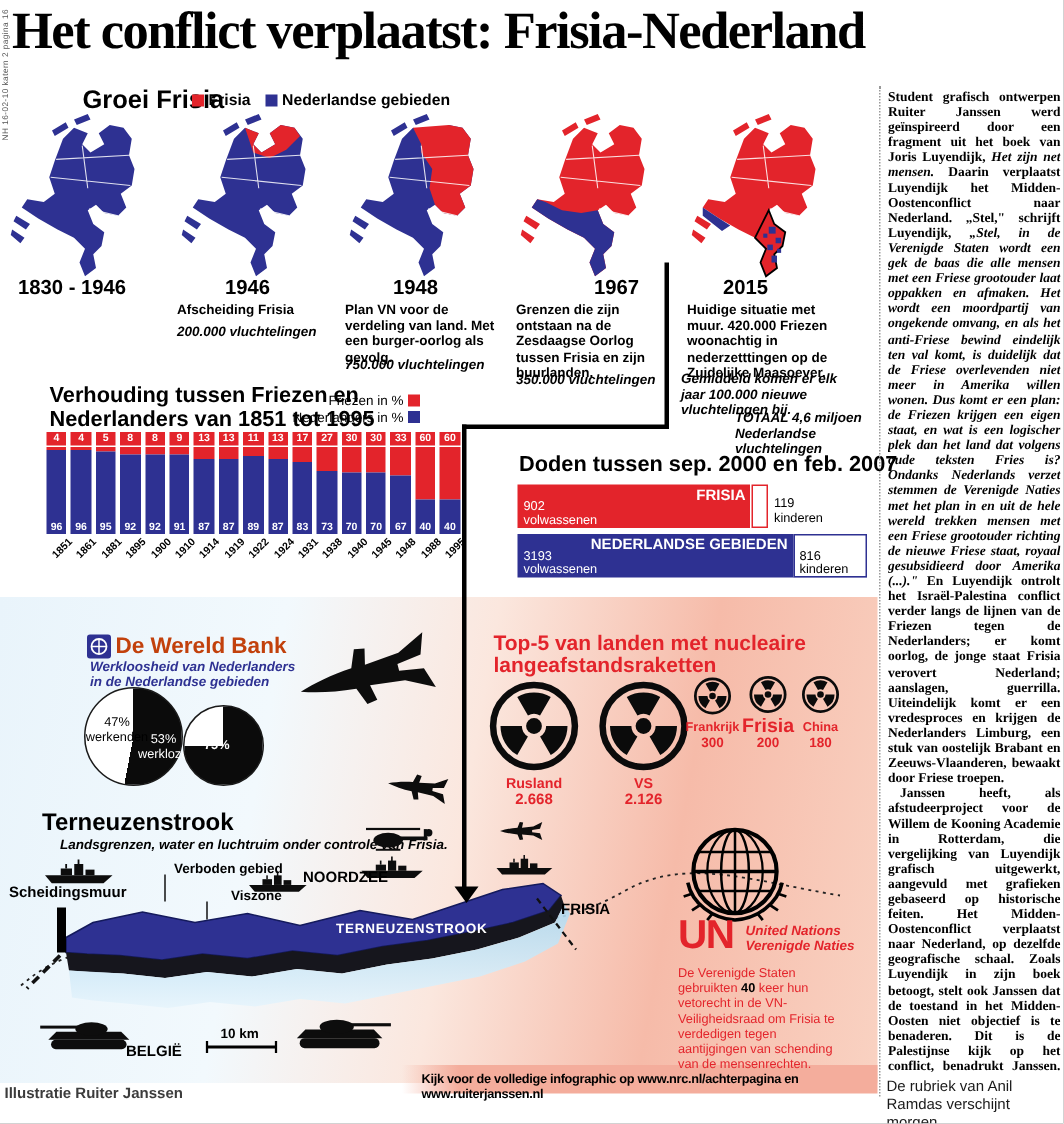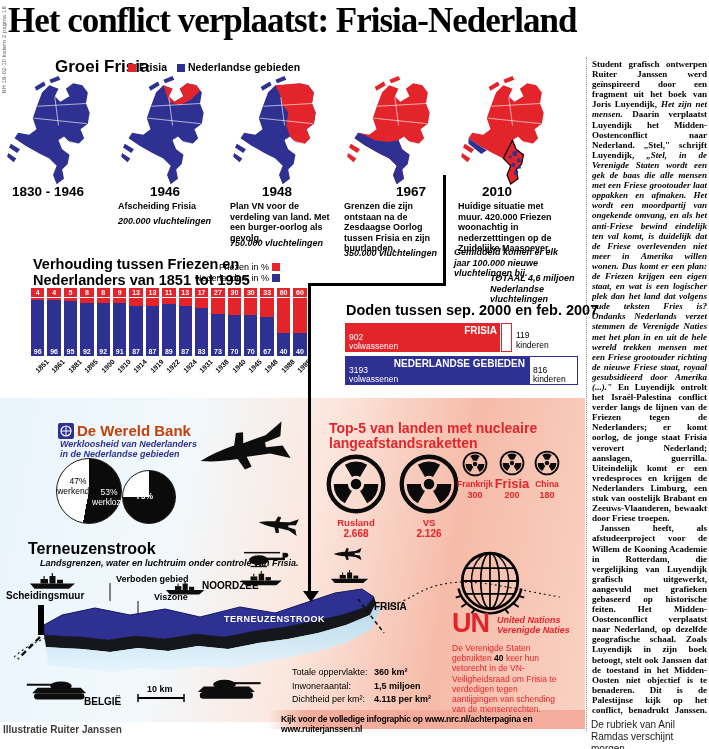--- a/index.html
+++ b/index.html
@@ -185,21 +185,21 @@
       <rect x="52" y="87" width="3" height="3"></rect>
         <rect x="62" y="98" width="3" height="3"></rect>
     </g>
     <use href="#nlprov"></use>
   </svg>
 
   <div class="abs map-year" style="left:12px;top:184px">1830 - 1946</div>
   <div class="abs map-year" style="left:150px;top:184px">1946</div>
   <div class="abs map-year" style="left:262px;top:184px">1948</div>
   <div class="abs map-year" style="left:396px;top:184px">1967</div>
-  <div class="abs map-year" style="left:482px;top:184px">2010</div>
+  <div class="abs map-year" style="left:482px;top:184px">2015</div>
 
   <div class="abs map-cap" style="left:118px;top:201px;width:100px">Afscheiding Frisia</div>
   <div class="abs map-note" style="left:118px;top:216px;width:100px">200.000 vluchtelingen</div>
   <div class="abs map-cap" style="left:230px;top:201px;width:108px">Plan VN voor de verdeling van land. Met een burger-oorlog als gevolg.</div>
   <div class="abs map-note" style="left:230px;top:238px;width:108px">750.000 vluchtelingen</div>
   <div class="abs map-cap" style="left:344px;top:201px;width:104px">Grenzen die zijn ontstaan na de Zesdaagse Oorlog tussen Frisia en zijn buurlanden.</div>
   <div class="abs map-note" style="left:344px;top:248px;width:104px">350.000 vluchtelingen</div>
   <div class="abs map-cap" style="left:458px;top:201px;width:112px">Huidige situatie met muur. 420.000 Friezen woonachtig in nederzetttingen op de Zuidelijke Maasoever.</div>
   <div class="abs map-note" style="left:454px;top:247px;width:112px">Gemiddeld komen er elk jaar 100.000 nieuwe vluchtelingen bij.</div>
   <div class="abs map-total" style="left:458px;top:273px;width:112px">TOTAAL 4,6 miljoen Nederlandse vluchtelingen</div>
@@ -490,25 +490,20 @@
 
   <div class="abs map-lbl-b" style="left:6px;top:590px">Scheidingsmuur</div>
   <div class="abs map-lbl" style="left:84px;top:574px">Verboden gebied</div>
   <div class="abs map-lbl" style="left:122px;top:592px">Viszone</div>
   <div class="abs map-lbl-b" style="left:202px;top:580px">NOORDZEE</div>
   <div class="abs strook-lbl" style="left:224px;top:614px">TERNEUZENSTROOK</div>
   <div class="abs map-lbl-b" style="left:374px;top:601px">FRISIA</div>
   <div class="abs map-lbl-b" style="left:84px;top:696px">BELGIË</div>
   <div class="abs map-lbl-b" style="left:147px;top:684px;font-size:9px">10 km</div>
 
-  <div class="abs" style="left:292px;top:666px">
-    <div class="stats-row"><span class="lab">Totale oppervlakte:</span><span class="val">360 km²</span></div>
-    <div class="stats-row"><span class="lab">Inwoneraantal:</span><span class="val">1,5 miljoen</span></div>
-    <div class="stats-row"><span class="lab">Dichtheid per km²:</span><span class="val">4.118 per km²</span></div>
-  </div>
 
   <svg class="abs" style="left:452px;top:544px" width="76" height="74" viewBox="-40 -40 80 80">
       <use href="#unglobe"></use>
     </svg>
   <div class="abs un-abbr">UN</div>
   <div class="abs un-name" style="left:497px;top:615px">United Nations</div>
   <div class="abs un-name" style="left:497px;top:625px">Verenigde Naties</div>
   <div class="abs un-text"><span>De Verenigde Staten gebruikten </span><span class="b" style="color:#000">40</span><span> keer hun vetorecht in de VN-Veiligheidsraad om Frisia te verdedigen tegen aantijgingen van schending van de mensenrechten.</span></div>
 
   <div class="abs conn" style="left:443px;top:175px;width:3px;height:110px"></div>

